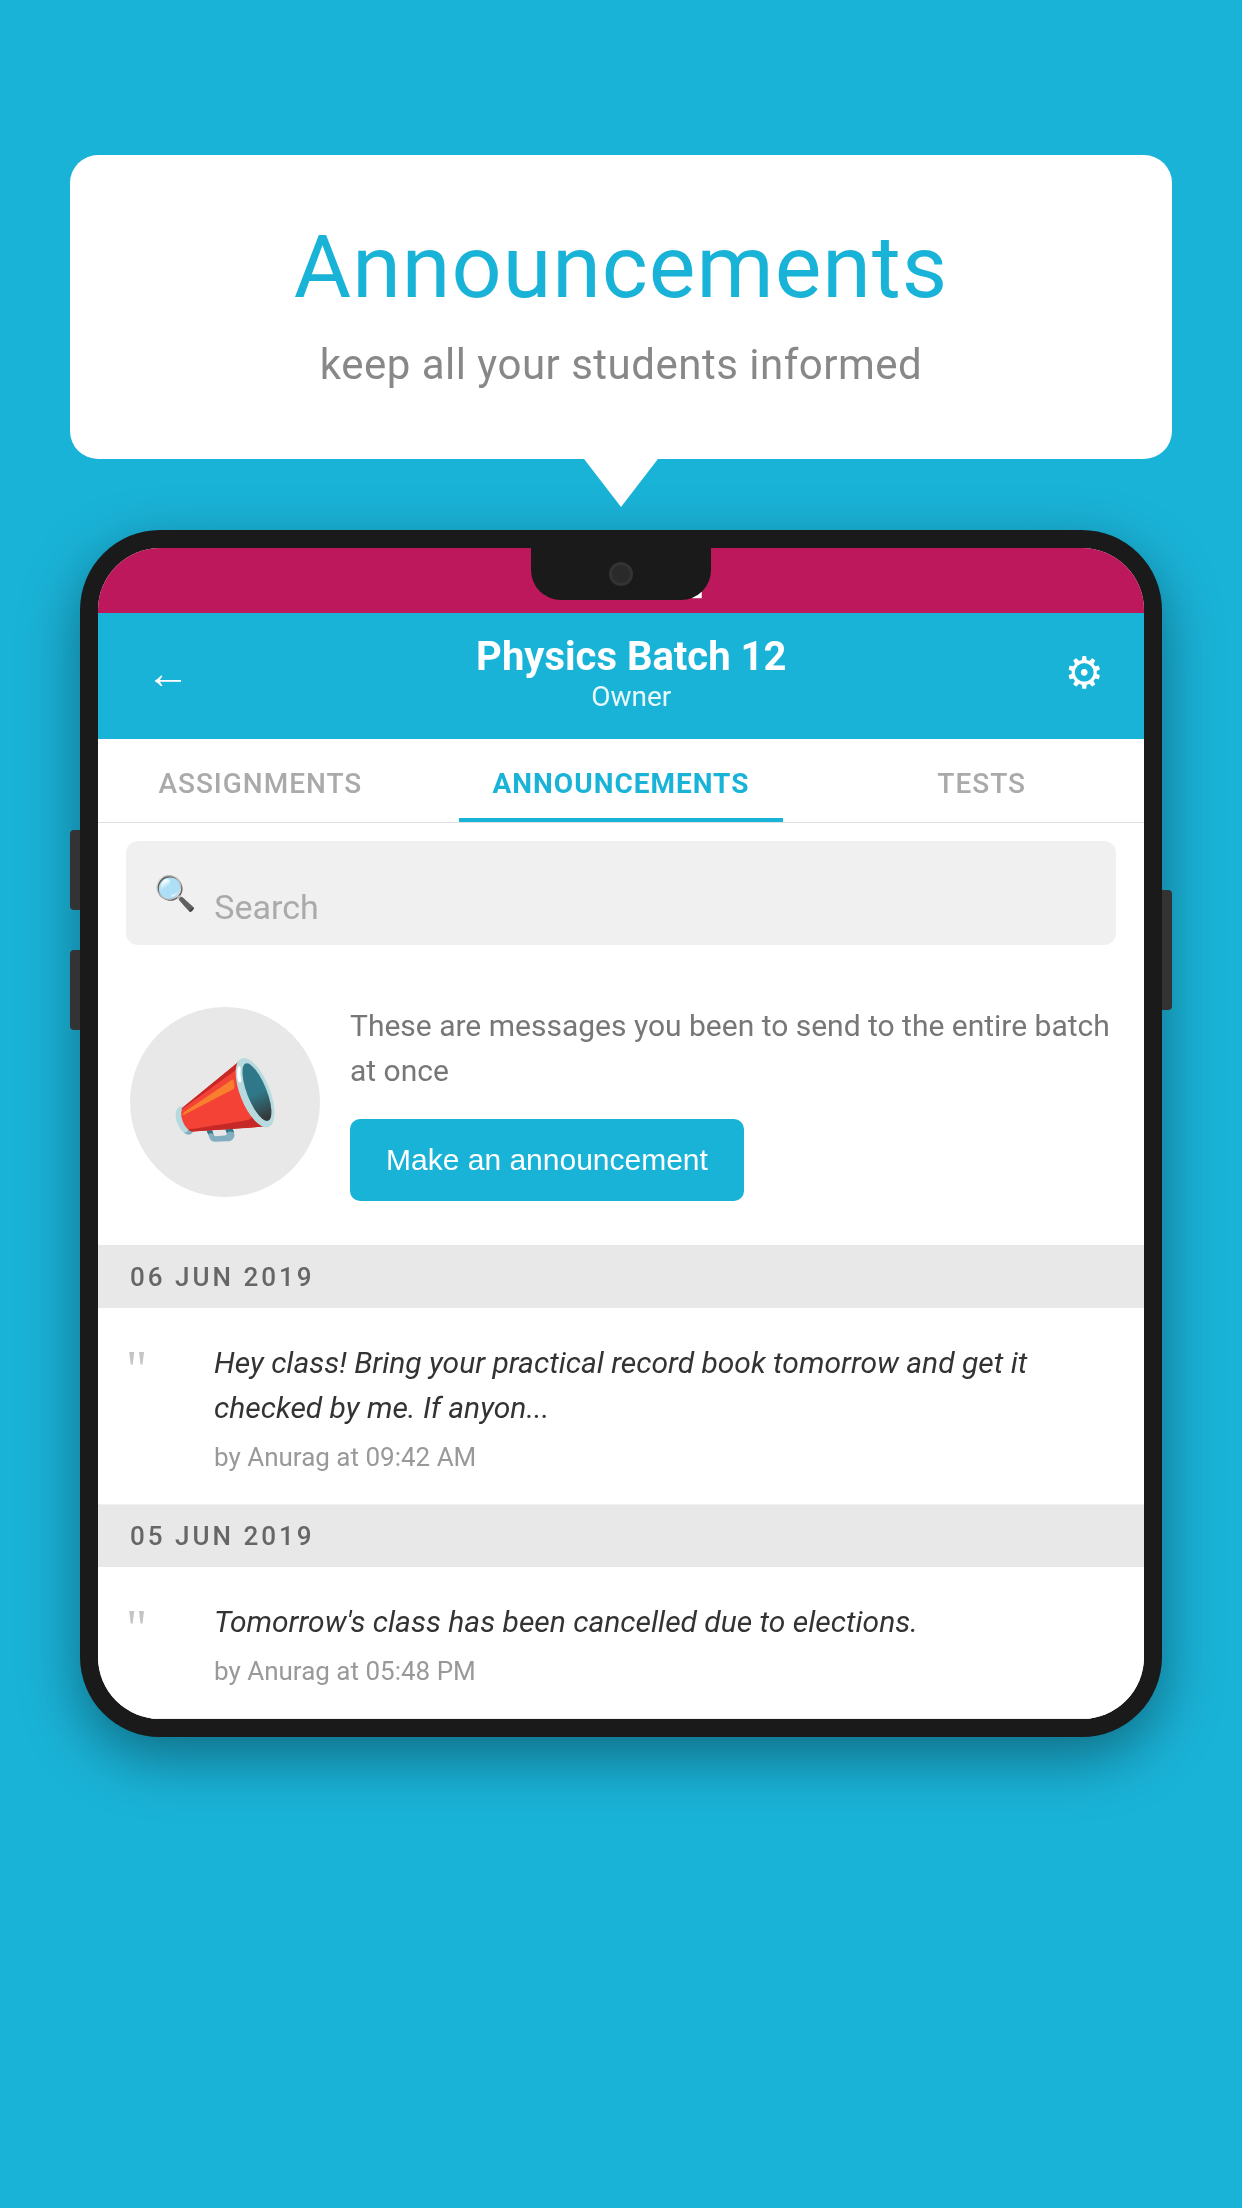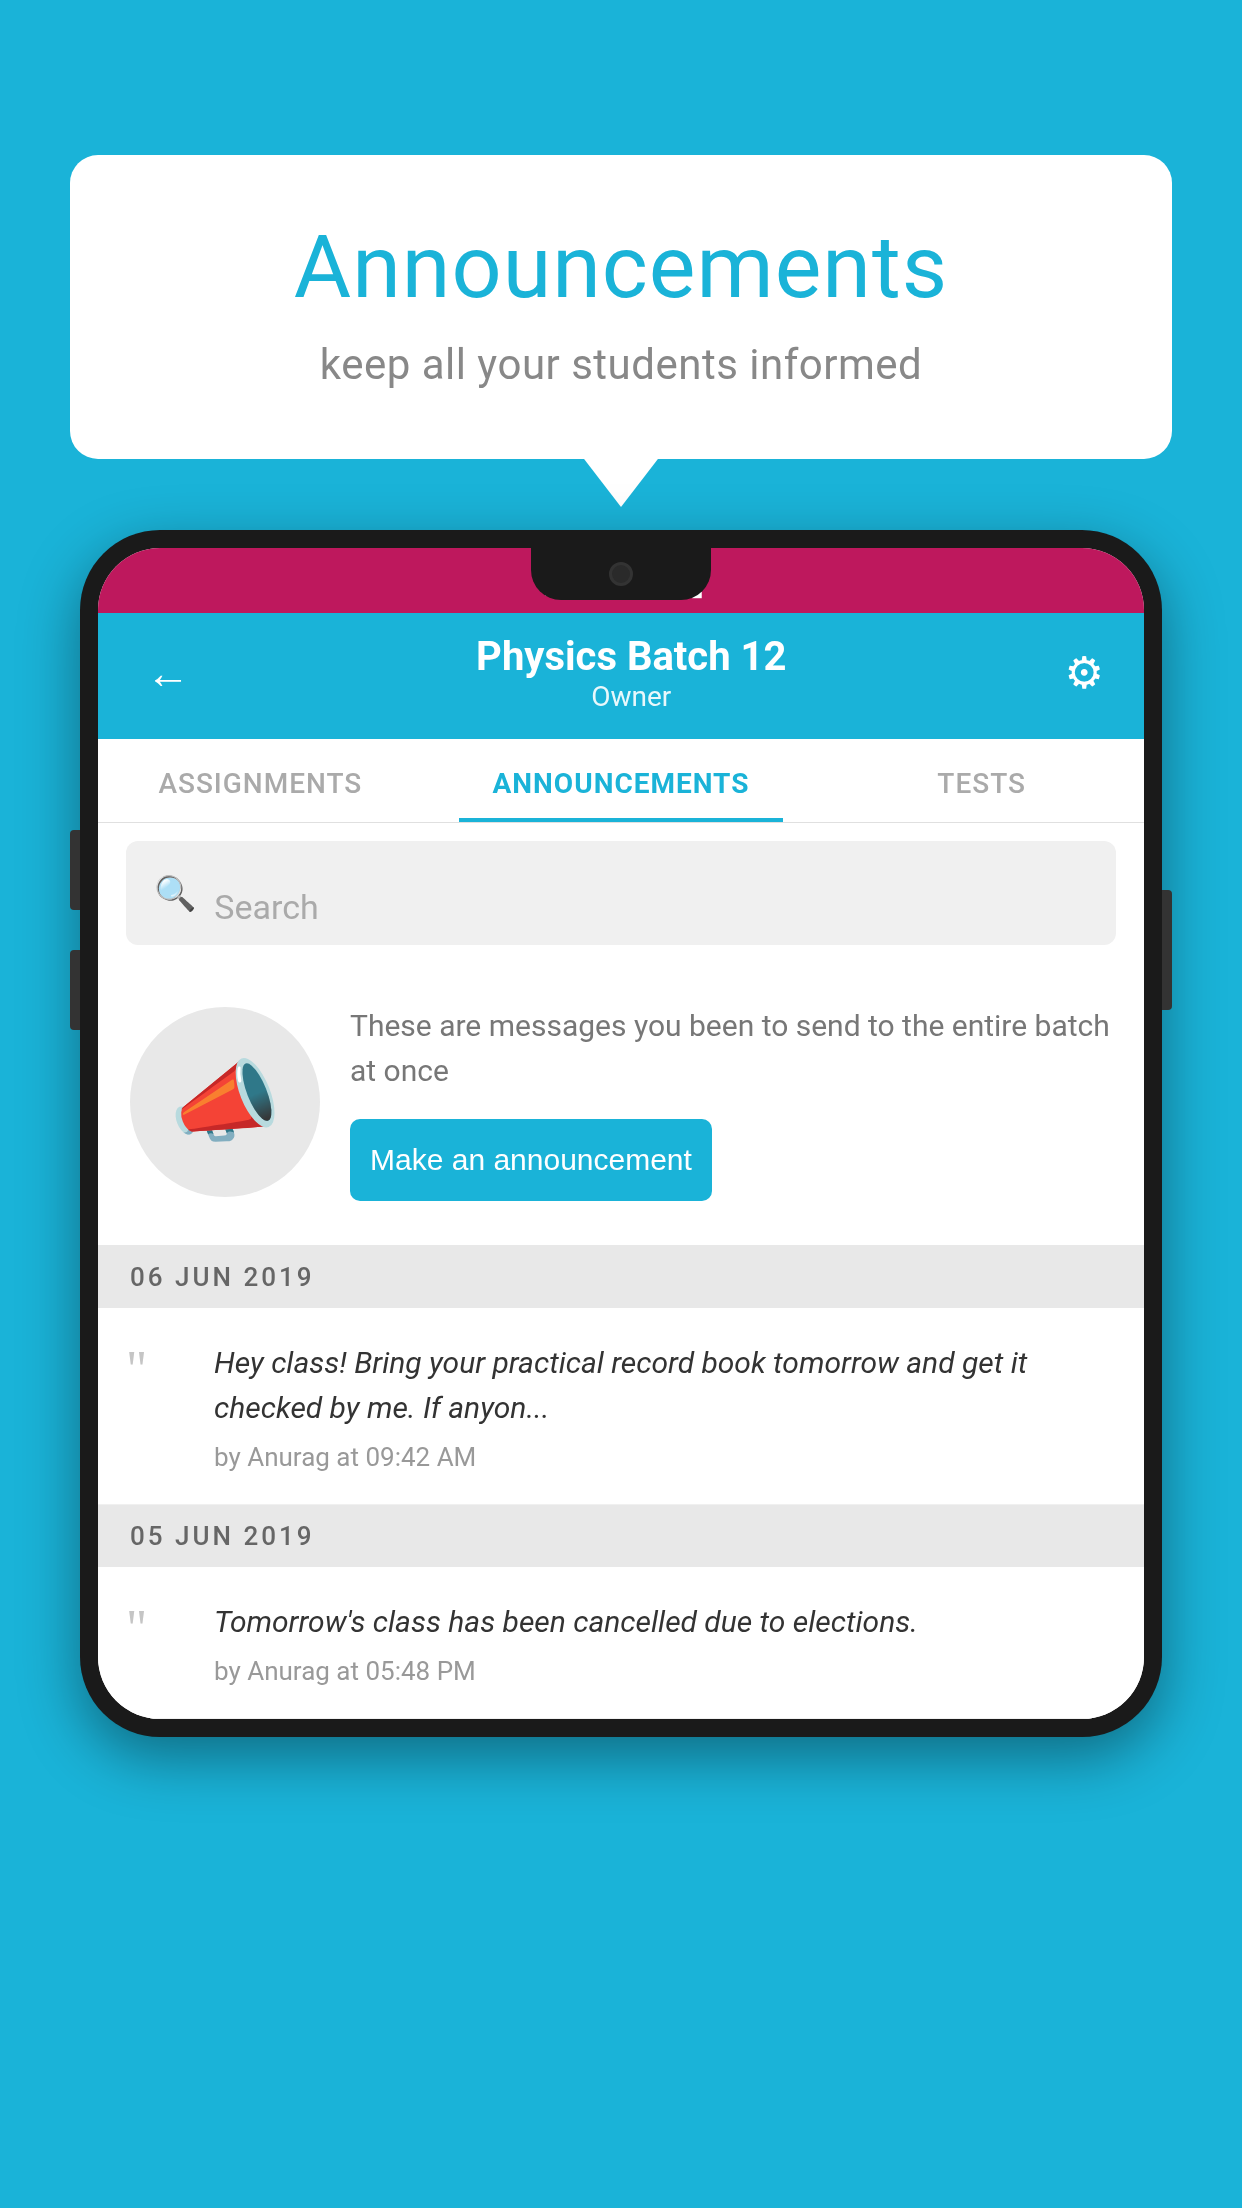--- a/index.html
+++ b/index.html
@@ -305,21 +305,21 @@
       font-size: 30px;
       line-height: 1.5;
       margin-bottom: 26px;
     }
 
     .make-announcement-btn {
       background: #1ab3d8;
       color: white;
       border: none;
       border-radius: 10px;
-      padding: 24px 20px;
+      padding: 24px 36px;
       font-size: 30px;
       font-weight: 500;
       cursor: pointer;
       display: inline-block;
     }
 
     
     .date-separator {
       background: #e8e8e8;
       padding: 16px 32px;

